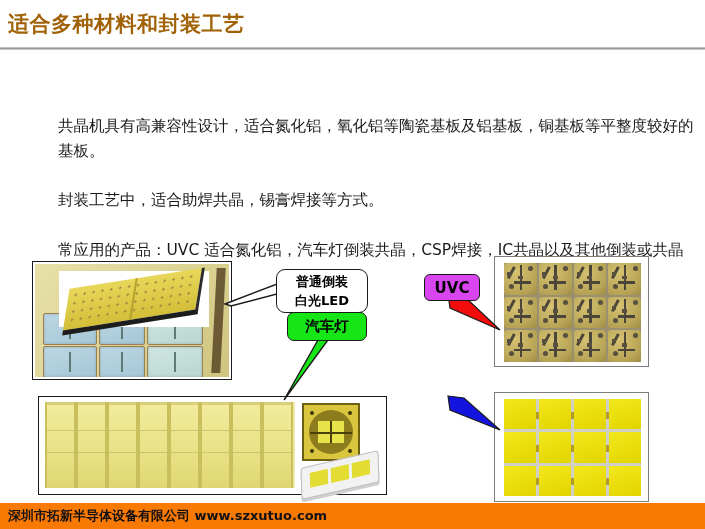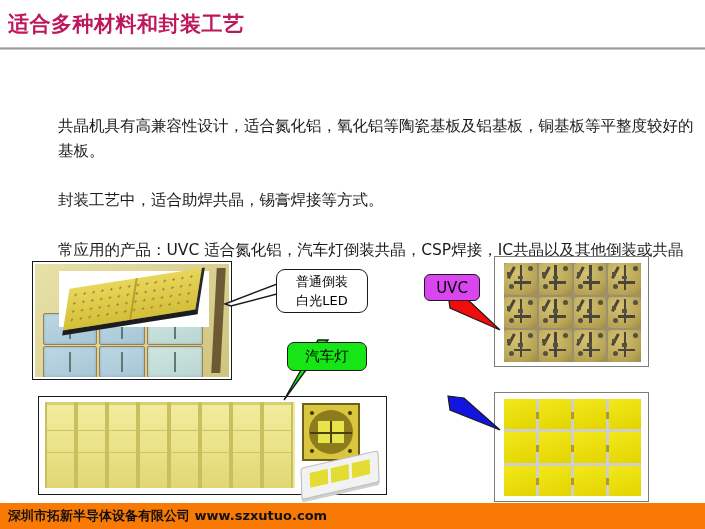--- a/index.html
+++ b/index.html
@@ -8,21 +8,21 @@
     background:#ffffff;
     font-family:"Liberation Sans","DejaVu Sans",sans-serif;
     overflow:hidden;
     position:relative;
   }
   #slide{position:absolute;inset:0;width:705px;height:529px;}
 
   
   .page-title{
     position:absolute;left:8px;top:10px;
-    font-size:21px;font-weight:bold;color:#be185d;
+    font-size:21px;font-weight:bold;color:#a16207;
     letter-spacing:.5px;white-space:nowrap;
     font-family:"DejaVu Sans","Liberation Sans",sans-serif;
     text-align:center;
   }
   .title-rule{
     position:absolute;left:0;top:47px;width:705px;height:3px;
     background:linear-gradient(to bottom,#d8d8d8 0,#9a9a9a 45%,#9a9a9a 60%,#e8e8e8 100%);
   }
   
   .logo-wrap{position:absolute;right:4px;top:2px;width:120px;height:50px;}
@@ -132,31 +132,31 @@
   
   #csp-grid{left:9px;top:6px;width:137px;height:97px;background:#cfcfc6;
     display:grid;grid-template-columns:repeat(4,1fr);grid-template-rows:repeat(3,1fr);gap:3px;}
   .csp-cell{position:relative;background:linear-gradient(160deg,#f2e81b,#e3d400);border-radius:1px;}
   .csp-cell::after{content:"";position:absolute;right:-4px;top:42%;width:4px;height:7px;background:#b09a2a;}
 
   
   .callout{
     position:absolute;box-sizing:border-box;
     display:flex;align-items:center;justify-content:center;
-    text-align:center;font-weight:normal;color:#000;
+    text-align:center;font-weight:bold;color:#000;
     font-family:"DejaVu Sans","Liberation Sans",sans-serif;
     white-space:pre-line;
   }
   #callout-white{
     left:276px;top:269px;width:92px;height:44px;
     background:#ffffff;border:1.6px solid #1a1a1a;border-radius:9px;
     font-size:13px;line-height:19px;
   }
   #callout-green{
-    left:287px;top:342px;width:80px;height:29px;
+    left:287px;top:312px;width:80px;height:29px;
     background:#16e516;border:1.6px solid #1a1a1a;border-radius:7px;
     font-size:14.5px;
   }
   #callout-uvc{
     left:424px;top:274px;width:56px;height:27px;
     background:#d946ef;border:1.8px solid #1a1a1a;border-radius:6px;
     font-size:15px;
   }
   #callout-csp{
     left:424px;top:376px;width:56px;height:27px;

